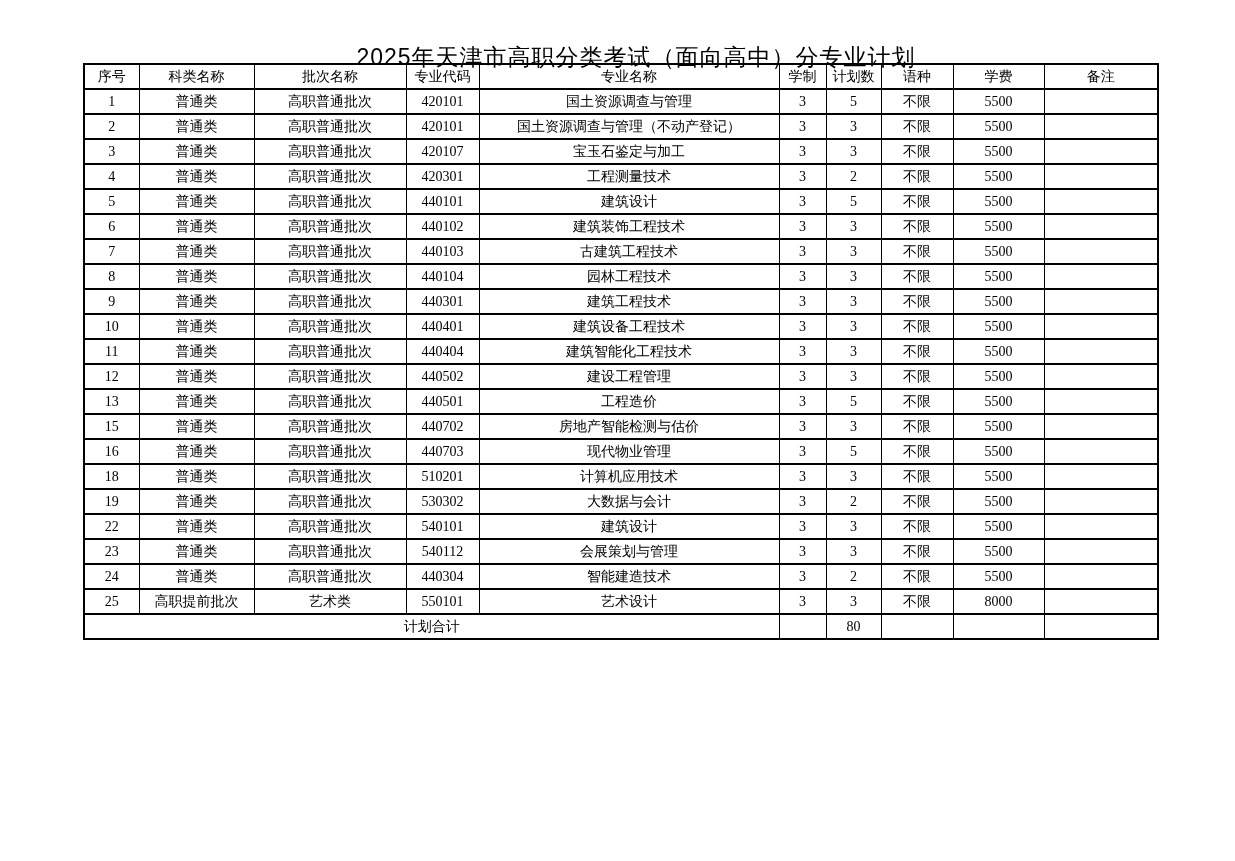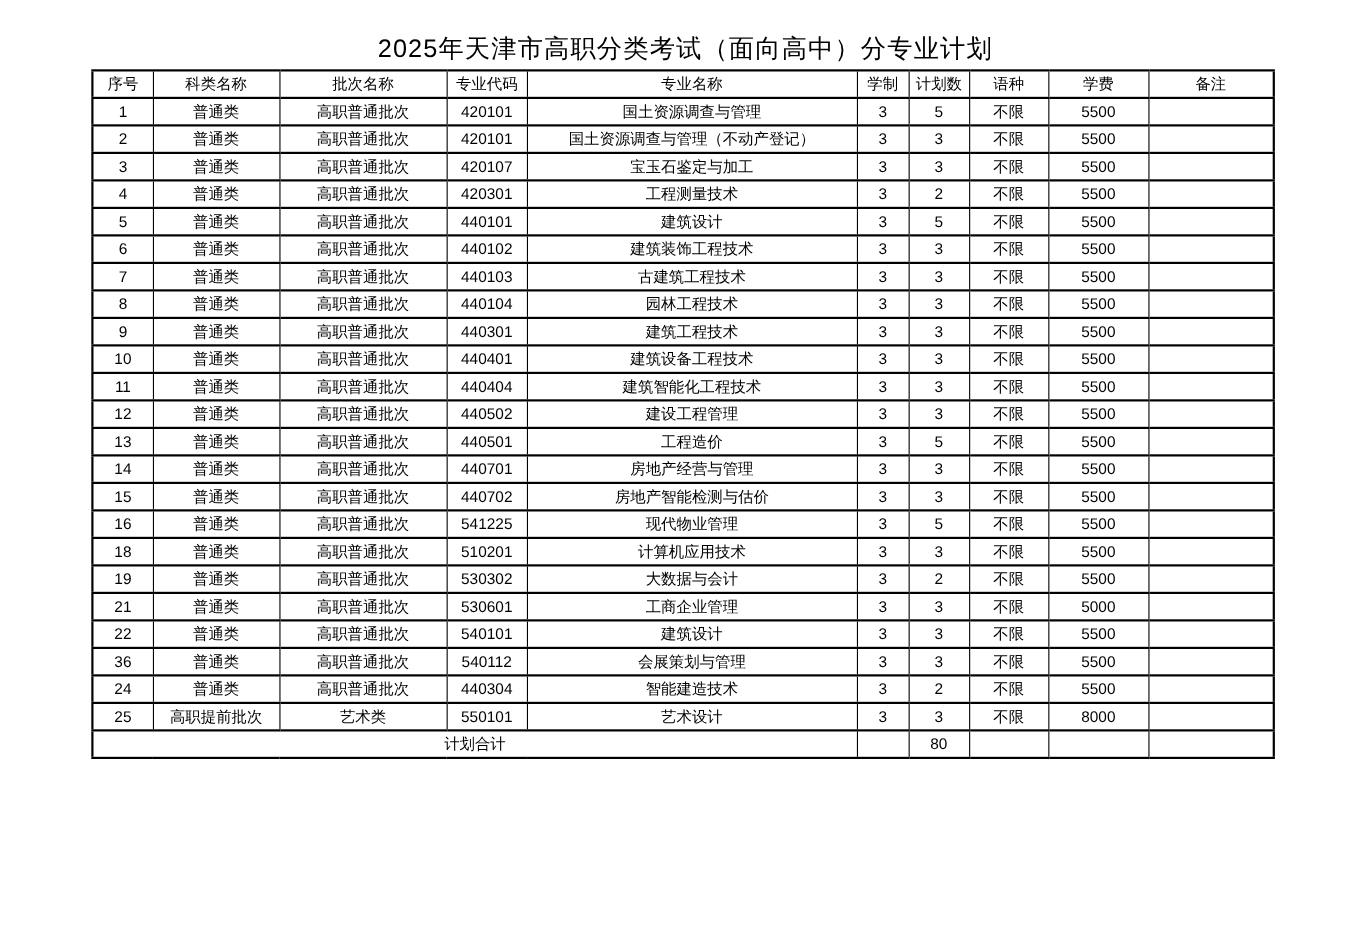--- a/index.html
+++ b/index.html
@@ -14,35 +14,36 @@
     width: 1235px;
     height: 861px;
     background: #ffffff;
     overflow: hidden;
   }
   .doc-title {
     position: absolute;
     top: 26px;
     left: 83px;
     width: 1074px;
-    margin: 3px;
+    margin: 16px;
     text-align: center;
     font-size: 23px;
     font-weight: normal;
     letter-spacing: 1px;
     white-space: nowrap;
   }
   table.plan-table {
     position: absolute;
     top: 63px;
     left: 83px;
     width: 1074px;
     border-collapse: collapse;
     table-layout: fixed;
     border: 2px solid #000000;
+    font-family: Liberation Serif, serif;
   }
   table.plan-table th,
   table.plan-table td {
     border-left: 1px solid #000000;
     border-right: 1px solid #000000;
     border-top: 2px solid #000000;
     border-bottom: 2px solid #000000;
     text-align: center;
     vertical-align: middle;
     font-size: 14px;
@@ -248,48 +249,36 @@
           <td>高职普通批次</td>
           <td>440501</td>
           <td>工程造价</td>
           <td>3</td>
           <td>5</td>
           <td>不限</td>
           <td>5500</td>
           <td></td>
         </tr>
         <tr>
-          <td>14</td>
-          <td>普通类</td>
-          <td>高职普通批次</td>
-          <td>440701</td>
-          <td>房地产经营与管理</td>
-          <td>3</td>
-          <td>3</td>
-          <td>不限</td>
-          <td>5500</td>
-          <td></td>
-        </tr>
-        <tr>
           <td>15</td>
           <td>普通类</td>
           <td>高职普通批次</td>
           <td>440702</td>
           <td>房地产智能检测与估价</td>
           <td>3</td>
           <td>3</td>
           <td>不限</td>
           <td>5500</td>
           <td></td>
         </tr>
         <tr>
           <td>16</td>
           <td>普通类</td>
           <td>高职普通批次</td>
-          <td>541225</td>
+          <td>440703</td>
           <td>现代物业管理</td>
           <td>3</td>
           <td>5</td>
           <td>不限</td>
           <td>5500</td>
           <td></td>
         </tr>
         <tr>
           <td>18</td>
           <td>普通类</td>
@@ -308,45 +297,33 @@
           <td>高职普通批次</td>
           <td>530302</td>
           <td>大数据与会计</td>
           <td>3</td>
           <td>2</td>
           <td>不限</td>
           <td>5500</td>
           <td></td>
         </tr>
         <tr>
-          <td>21</td>
-          <td>普通类</td>
-          <td>高职普通批次</td>
-          <td>530601</td>
-          <td>工商企业管理</td>
-          <td>3</td>
-          <td>3</td>
-          <td>不限</td>
-          <td>5000</td>
-          <td></td>
-        </tr>
-        <tr>
           <td>22</td>
           <td>普通类</td>
           <td>高职普通批次</td>
           <td>540101</td>
           <td>建筑设计</td>
           <td>3</td>
           <td>3</td>
           <td>不限</td>
           <td>5500</td>
           <td></td>
         </tr>
         <tr>
-          <td>36</td>
+          <td>23</td>
           <td>普通类</td>
           <td>高职普通批次</td>
           <td>540112</td>
           <td>会展策划与管理</td>
           <td>3</td>
           <td>3</td>
           <td>不限</td>
           <td>5500</td>
           <td></td>
         </tr>

